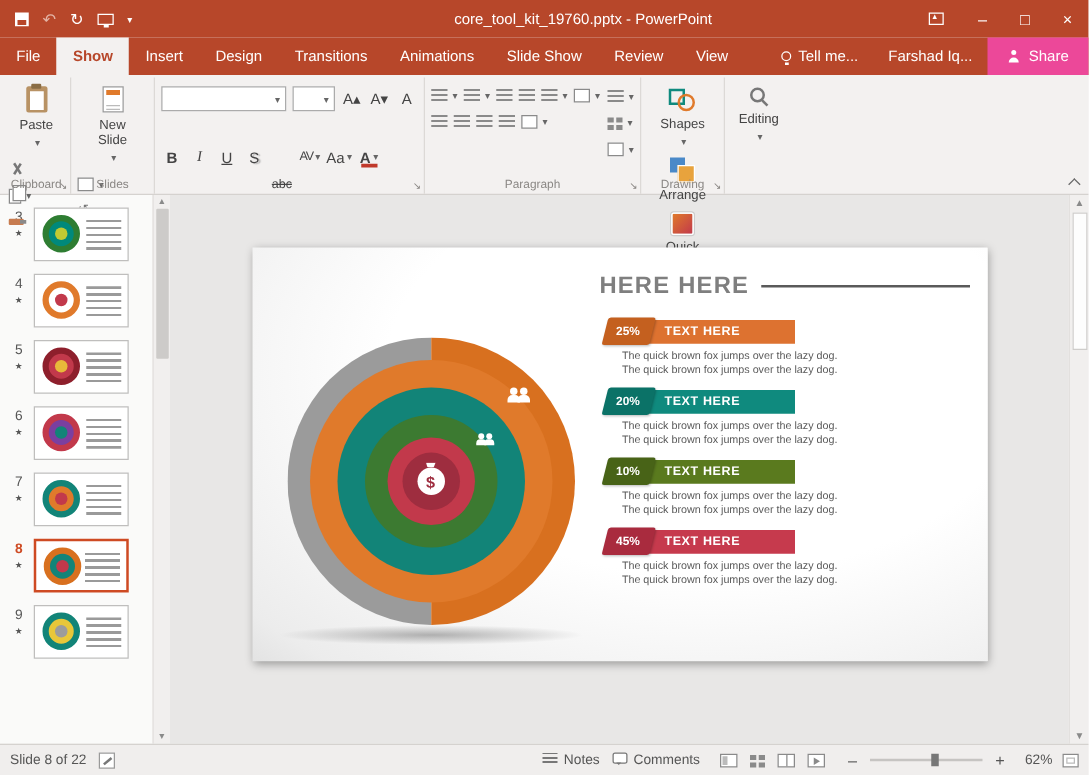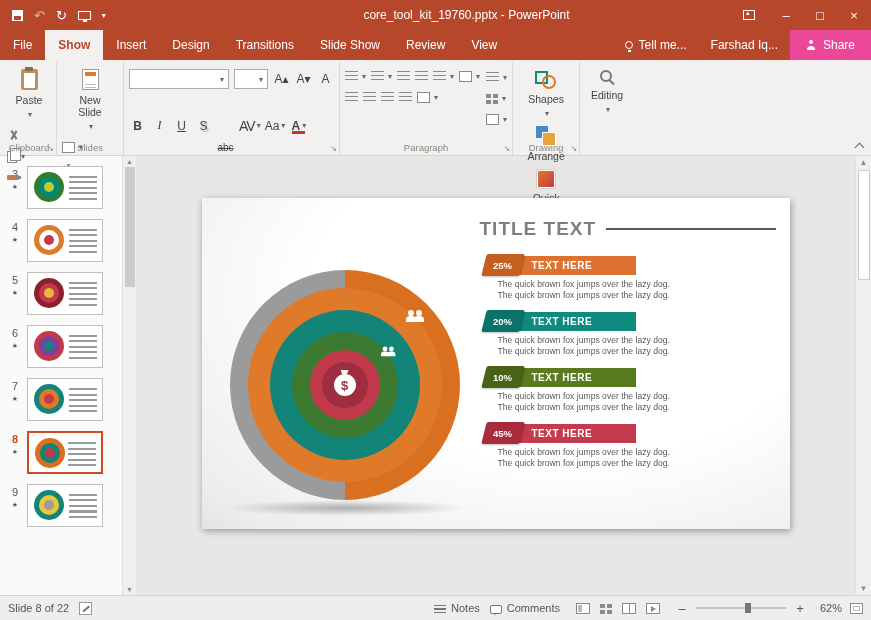--- a/index.html
+++ b/index.html
@@ -66,21 +66,21 @@
   .i-bars { width:13px; height:11px; background:repeating-linear-gradient(to bottom,#8a8a8a 0 1.5px,transparent 1.5px 4px); }
   .i-box { width:13px; height:11px; border:1px solid #8a8a8a; background:#fff; }
   .i-grid { width:5px; height:4px; background:#8a8a8a; box-shadow:7px 0 0 #8a8a8a, 0 6px 0 #8a8a8a, 7px 6px 0 #8a8a8a; margin-right:7px; margin-bottom:6px; }
   .combo { width:100px; height:20px; background:#fff; border:1px solid #ABABAB; position:relative; font-size:11px; padding:0 14px 0 4px; color:#333; }
   .combo.size { width:34px; }
   .combo-caret { position:absolute; right:1px; top:0; bottom:0; width:12px; display:flex; align-items:center; justify-content:center; font-size:8px; color:#666; margin:-1px -1px -1px 0; }
   .fmt { min-width:17px; height:17px; display:flex; align-items:center; justify-content:center; font-size:12px; color:#444; }
   .b { font-weight:bold; } .i { font-style:italic; font-family:"Liberation Serif",serif; } .u { text-decoration:underline; }
   .sh { text-shadow:1.5px 1.5px 1px #b5b5b5; }
   .st { text-decoration:line-through; font-size:10px;margin-top:44px; }
-  .av { font-size:14px; letter-spacing:-1px; }
+  .av { font-size:10px; letter-spacing:-1px; }
   .fc { position:relative; font-weight:bold; }
   .fc::before { content:""; position:absolute; bottom:0; left:2px; right:2px; height:3px; background:#C0392B; }
   .shapes-ic { width:22px; height:20px; position:relative; }
   .shapes-ic::before { content:""; position:absolute; left:0; top:2px; width:9px; height:9px; border:2px solid #0F8A7E; }
   .shapes-ic::after { content:""; position:absolute; right:1px; bottom:0; width:10px; height:10px; border:2px solid #E07A2B; border-radius:50%; }
   .arrange-ic { width:20px; height:20px; position:relative; }
   .arrange-ic::before { content:""; position:absolute; left:0; top:0; width:12px; height:12px; background:#4A89C8; }
   .arrange-ic::after { content:""; position:absolute; right:0; bottom:0; width:12px; height:12px; background:#E8A33D; border:1px solid #fff; }
   .qs-ic { width:18px; height:18px; background:linear-gradient(135deg,#E07A2B,#C2394B); border:1px solid #fff; box-shadow:0 0 0 1px #ccc; border-radius:2px; }
   .fill-ic { width:13px; height:5px; background:#E07A2B; border:1px solid #b55f1c; }
@@ -134,21 +134,21 @@
   .badge { width:38px; height:22px; transform:skewX(-14deg); display:flex; align-items:center; justify-content:center; border-radius:2px; z-index:2; box-shadow:1px 1px 2px rgba(0,0,0,0.25); }
   .badge span { transform:skewX(14deg); color:#fff; font-size:9.5px; font-weight:bold; }
   .banner { margin-left:-8px; width:122px; height:19px; color:#fff; font-weight:bold; font-size:10px; letter-spacing:0.5px; display:flex; align-items:center; padding-left:18px; }
   .item-body { margin:3px 0 0 14px; width:182px; font-size:8.6px; line-height:1.28; color:#5a5a5a; }
 
   
   .statusbar { height:25px; background:#F0EEED; border-top:1px solid #D5D2CF; display:flex; align-items:center; font-size:11px; color:#555; padding:0 8px; gap:10px; flex:0 0 auto; }
   .ink-ic { width:13px; height:13px; border:1px solid #9a9a9a; position:relative; background:#fff; }
   .ink-ic::after { content:""; position:absolute; left:2px; top:5px; width:8px; height:1.5px; background:#777; transform:rotate(-40deg); }
   .sb-spacer { flex:1; }
-  .sb-btn { display:flex; align-items:flex-end; gap:5px; }
+  .sb-btn { display:flex; align-items:flex-start; gap:5px; }
   .notes-ic { width:12px; height:9px; background:repeating-linear-gradient(to bottom,#777 0 1.5px,transparent 1.5px 3.5px); }
   .comments-ic { width:12px; height:9px; border:1px solid #777; border-radius:2px; position:relative; background:#fff; }
   .comments-ic::after { content:""; position:absolute; bottom:-4px; left:2px; border:2px solid transparent; border-top-color:#777; }
   .views { display:flex; align-items:center; gap:10px; margin:0 6px; }
   .vi { width:14px; height:11px; border:1px solid #8a8a8a; background:#fff; position:relative; }
   .vi-normal::after { content:""; position:absolute; left:1px; top:1px; width:4px; height:7px; background:#bbb; }
   .vi-sorter { border:none; width:5px; height:4px; background:#8a8a8a; box-shadow:7px 0 0 #8a8a8a,0 6px 0 #8a8a8a,7px 6px 0 #8a8a8a; margin-right:7px; margin-bottom:5px; }
   .vi-read::after { content:""; position:absolute; left:6px; top:0; bottom:0; width:1px; background:#8a8a8a; }
   .vi-show::after { content:""; position:absolute; left:4px; top:2px; border:3px solid transparent; border-left:5px solid #8a8a8a; }
   .zoomctl { display:flex; align-items:center; gap:8px; }
@@ -180,20 +180,21 @@
       <span class="winbtn">×</span>
     </div>
   </div>
 
   <div class="tabrow">
     <span class="tab">File</span>
     <span class="tab active">Show</span>
     <span class="tab">Insert</span>
     <span class="tab">Design</span>
     <span class="tab">Transitions</span>
+    <span class="tab">Animations</span>
     <span class="tab">Slide Show</span>
     <span class="tab">Review</span>
     <span class="tab">View</span>
     <span class="tabspacer"></span>
     <span class="tellme">
         <span class="bulb"></span>
         <span>Tell me...</span>
       </span>
     <span class="user">Farshad Iq...</span>
     <span class="share">
@@ -473,21 +474,21 @@
       <div class="scroll-track">
           <span class="scroll-thumb-v"></span>
         </div>
       <span>▼</span>
     </div>
 
     <div class="canvas">
       <div class="slide">
 
         <div class="slide-title-row">
-          <span class="slide-title">TITLE TEXT</span>
+          <span class="slide-title">HERE HERE</span>
           <span class="title-rule"></span>
         </div>
 
         <div class="donut">
           <div class="layer l1">
             <div class="half" style="background: rgb(155, 155, 155);"></div>
             <div class="half" style="background: rgb(216, 112, 31);"></div>
           </div>
           <div class="layer l2" style="background: rgb(224, 122, 43);"></div>
           <div class="layer l3" style="background: rgb(18, 132, 120);"></div>

